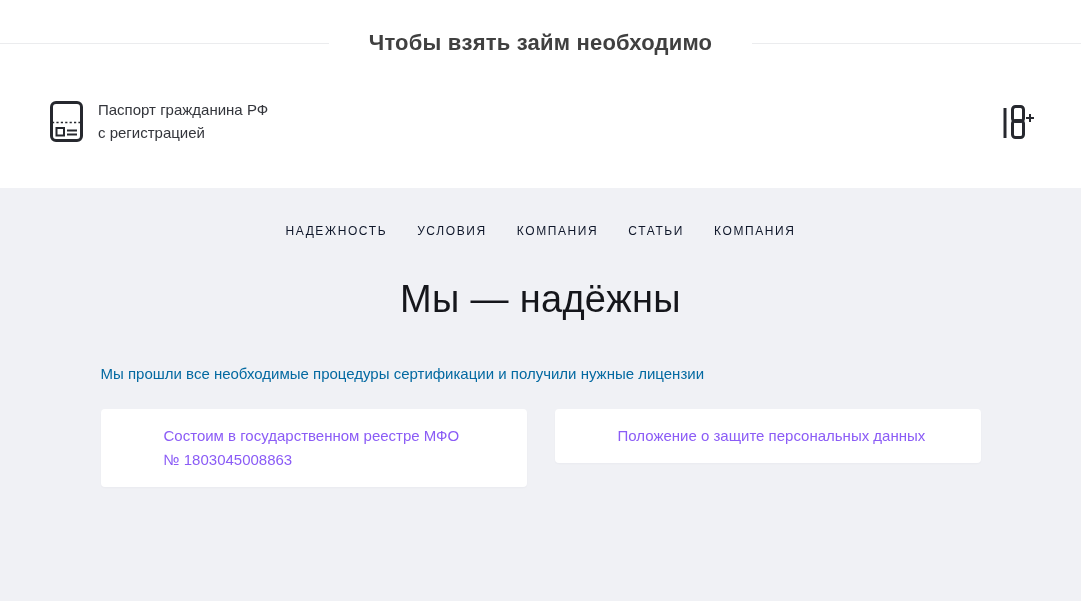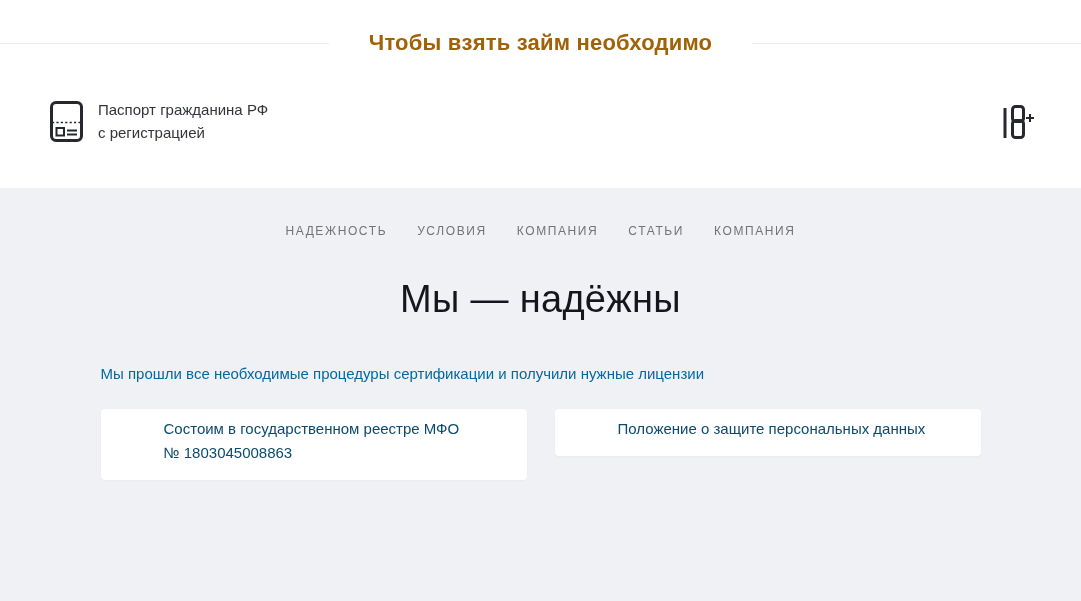--- a/index.html
+++ b/index.html
@@ -19,59 +19,59 @@
     height: 1px; background: #ebecee;
   }
   .s1-title {
     position: absolute; top: 30px; left: 0; right: 0;
     text-align: center;
   }
   .s1-title span {
     position: relative; z-index: 1;
     background: #ffffff;
     padding: 0 40px;
-    font-size: 22px; font-weight: 700; color: #a16207;
+    font-size: 22px; font-weight: 700; color: #404040;
     letter-spacing: 0.2px;
   }
   .req-row {
     display: flex; justify-content: space-between;
     padding: 0 46px 0 50px;
     margin-top: 40px;
   }
   .req-item { display: flex; align-items: center; gap: 15px; }
   .req-icon { flex: 0 0 auto; display: block; }
   .req-text { font-size: 15px; line-height: 23px; color: #33353b; }
 
   
   .section2 { padding-top: 36px; }
   .tabs { display: flex; justify-content: center; gap: 30px; }
   .tab {
-    font-size: 12px; letter-spacing: 1.6px; color: #737373;
+    font-size: 12px; letter-spacing: 1.6px; color: #0f172a;
     cursor: pointer; text-decoration: none; white-space: nowrap;
   }
   .big-title {
     margin-top: 40px;
     text-align: center;
     font-size: 38px; font-weight: 400; color: #15161b;
     letter-spacing: 0.3px;
   }
   .container { width: 880px; margin: 0 auto; }
   .subtitle { margin-top: 44px; font-size: 15px; color: #0369a1; }
   .cards {
     margin-top: 27px;
     display: grid;
     grid-template-columns: 1fr 1fr;
     gap: 20px 28px;
     align-items: start;
   }
   .card {
     background: #ffffff;
     border-radius: 4px;
-    padding: 8px 48px 15px 63px;
-    font-size: 15px; line-height: 24px; color: #0c4a6e;
+    padding: 15px 48px 15px 63px;
+    font-size: 15px; line-height: 24px; color: #8b5cf6;
     box-shadow: 0 1px 2px rgba(40,44,60,0.03);
     cursor: pointer;
   }
 </style>
 </head>
 <body>
 
 <div class="section1">
   <div class="s1-header">
     <div class="s1-rule"></div>

